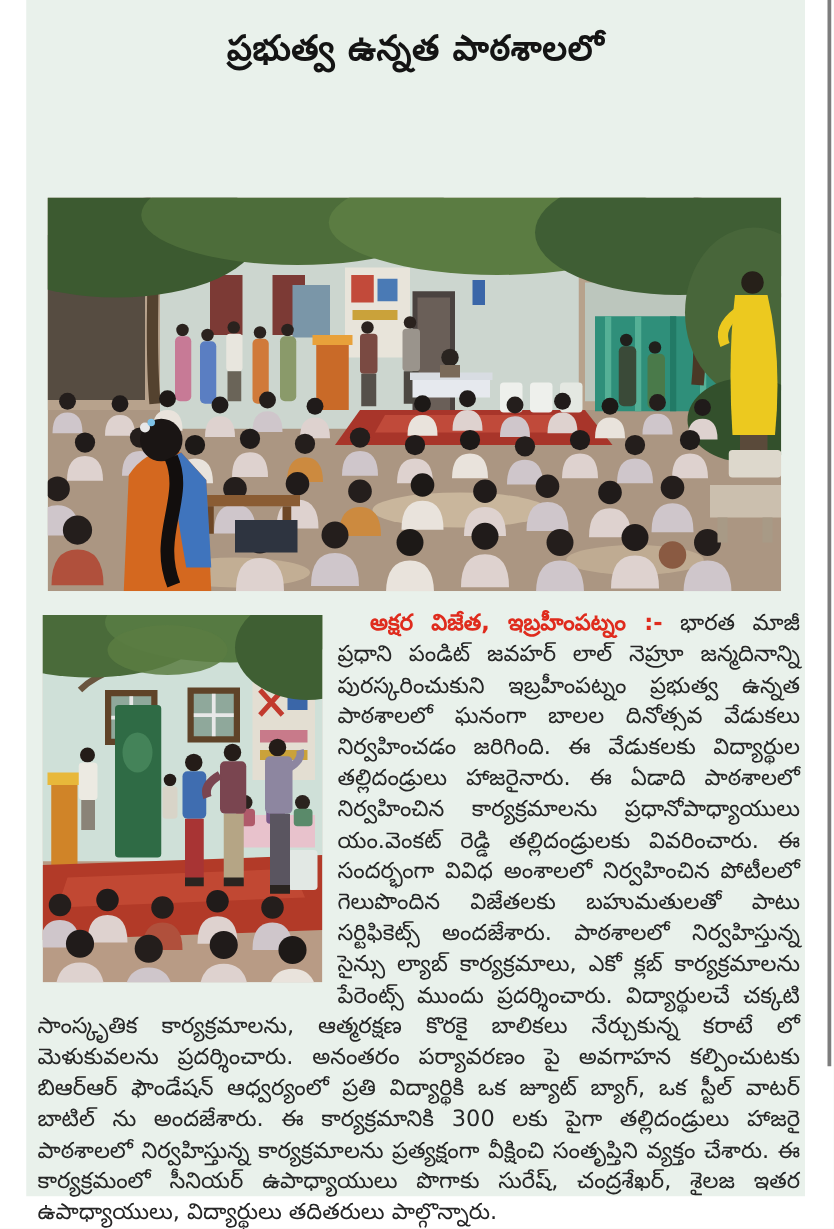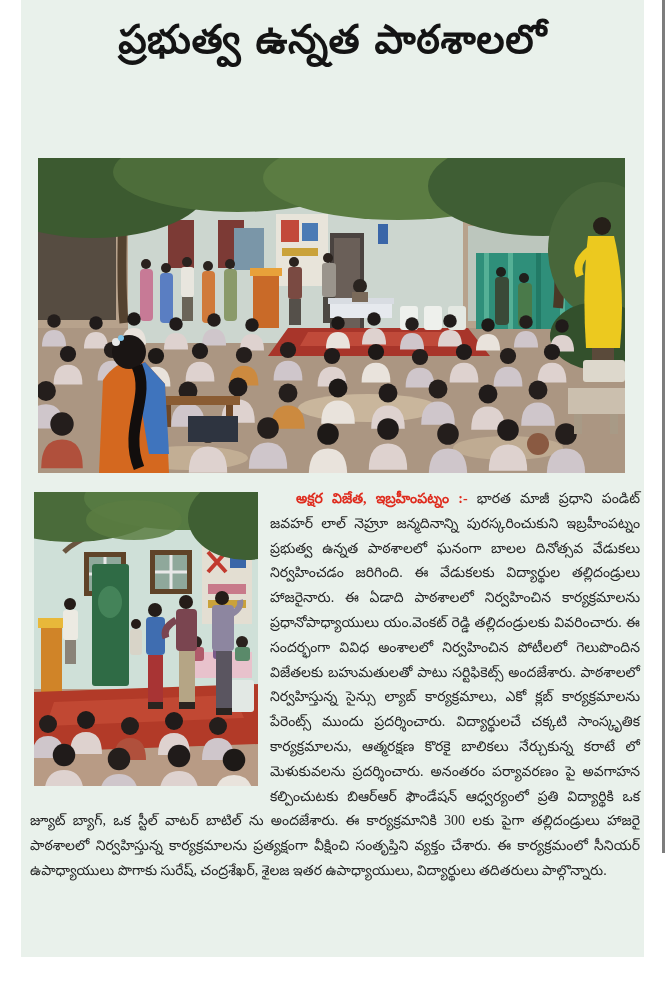--- a/index.html
+++ b/index.html
@@ -10,31 +10,31 @@
   .clipping{
     position:absolute;left:21px;top:0;width:623px;height:957px;
     background:#e9f1eb;
   }
   .scan-line{
     position:absolute;left:662px;top:0;width:3px;height:853px;
     background:#7d7d7d;
   }
   .headline{
     position:absolute;left:21px;top:4px;width:623px;text-align:center;
-    color:#141414;font-weight:bold;font-size:40px;line-height:70px;
+    color:#141414;font-weight:bold;font-size:28px;line-height:70px;
     letter-spacing:0.5px;
   }
   .photo-main{
     position:absolute;left:38px;top:158px;width:587px;height:315px;
     overflow:hidden;
   }
   .photo-main svg,.inset-wrap svg{display:block;width:100%;height:100%;}
   .article{
     position:absolute;left:30px;top:487px;width:610px;
-    color:#262626;font-size:14px;line-height:24.8px;text-align:justify;font-family:Liberation Serif, serif;
+    color:#262626;font-size:18px;line-height:24.8px;text-align:justify;
   }
   .article p{margin:0;text-indent:26px;}
   .inset-wrap{
     float:left;width:224px;height:294px;margin:5px 12px 6px 4px;
     overflow:hidden;
   }
   .dateline{color:#df2b1d;font-weight:bold;}
   .defs-holder{position:absolute;width:0;height:0;overflow:hidden;}
 </style>
 </head>

